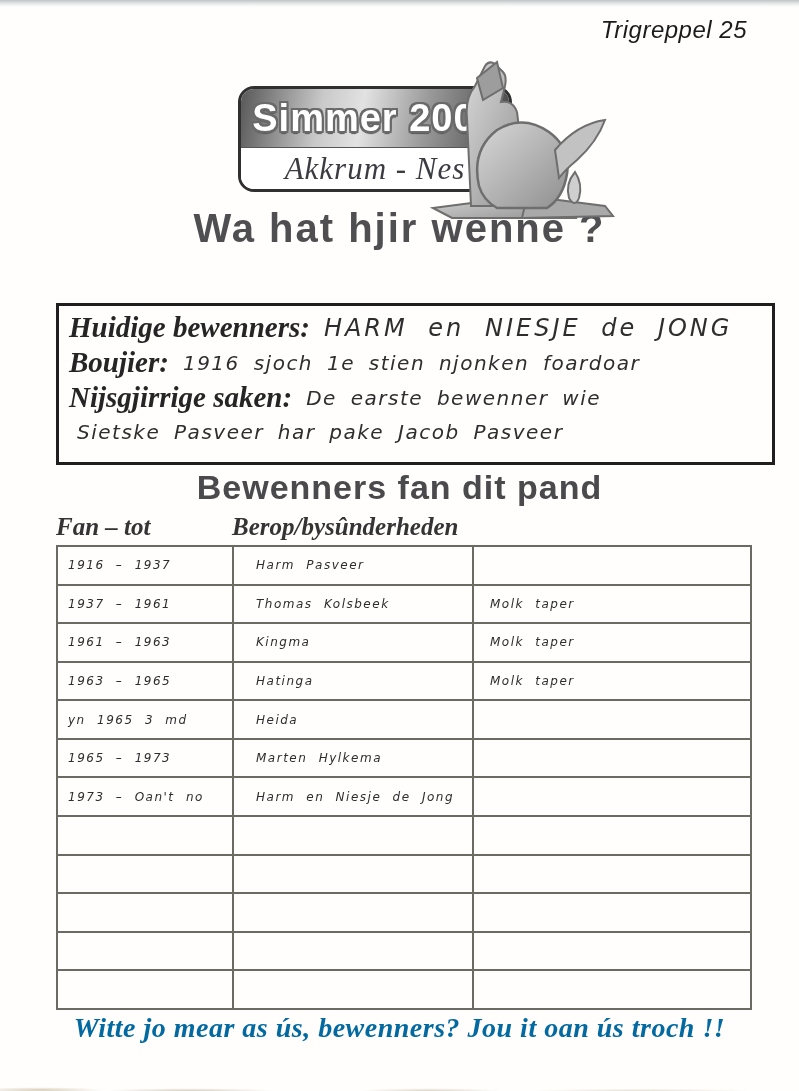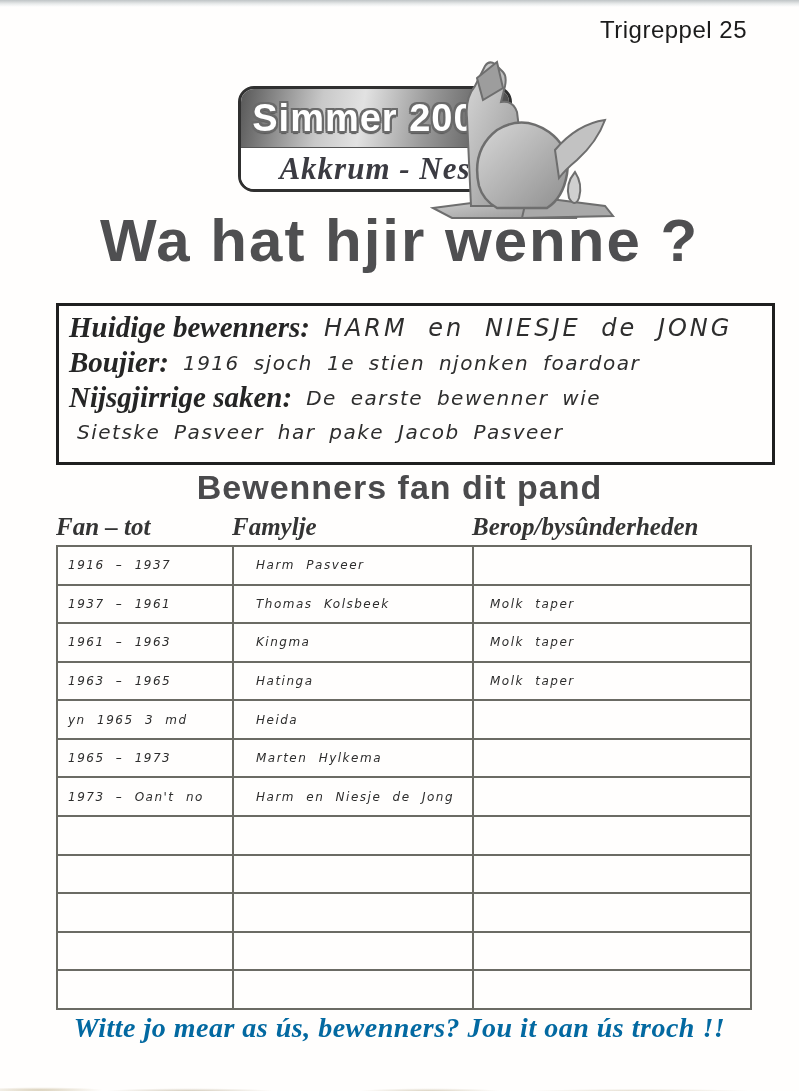--- a/index.html
+++ b/index.html
@@ -18,21 +18,21 @@
     background:
       radial-gradient(ellipse 90px 4px at 40px 4px, rgba(170,150,100,.45), transparent 70%),
       radial-gradient(ellipse 120px 4px at 190px 5px, rgba(150,130,90,.40), transparent 70%),
       radial-gradient(ellipse 100px 4px at 430px 5px, rgba(160,140,95,.38), transparent 70%),
       radial-gradient(ellipse 160px 3px at 640px 5px, rgba(160,140,95,.30), transparent 70%);
     width:799px;}
   
   .page-label{
     position:absolute;top:16px;right:52px;
     font-family:"Liberation Sans",sans-serif;
-    font-size:24px;color:#1b1b1b;letter-spacing:.5px;
+    font-style:italic;font-size:24px;color:#1b1b1b;letter-spacing:.5px;
   }
   
   .logo-wrap{position:absolute;left:235px;top:58px;width:382px;height:162px;}
   .badge{
     position:absolute;left:3px;top:28px;width:268px;height:100px;
     border:3px solid #303030;border-radius:16px;
     box-shadow:inset 0 0 0 3px #ffffff;
     overflow:hidden;z-index:1;background:#fff;
   }
   .badge-top{
@@ -43,29 +43,29 @@
   .badge-title{
     font-family:"Liberation Sans",sans-serif;font-weight:bold;
     font-size:38px;color:#ffffff;letter-spacing:1px;line-height:1;
     text-shadow:-2px -2px 0 #6a6a6a,2px -2px 0 #6a6a6a,-2px 2px 0 #6a6a6a,2px 2px 0 #6a6a6a,
       -2px 0 0 #6a6a6a,2px 0 0 #6a6a6a,0 -2px 0 #6a6a6a,0 3px 1px #565656;
   }
   .badge-bottom{
     height:42px;display:flex;align-items:center;justify-content:center;background:#ffffff;
   }
   .badge-sub{
-    font-family:"Liberation Serif",serif;font-style:italic;font-weight:bold;
+    font-family:"Liberation Serif",serif;font-style:italic;font-weight:normal;
     font-size:31px;color:#3b3b42;letter-spacing:1px;
   }
   .figure{position:absolute;left:192px;top:0;z-index:2;}
   
   .main-title{
     position:absolute;top:206px;left:0;width:100%;text-align:center;
     font-family:"Liberation Sans",sans-serif;font-weight:bold;
-    font-size:60px;color:#4f4f51;letter-spacing:2px;
+    font-size:40px;color:#4f4f51;letter-spacing:2px;
   }
   
   .hand{
     font-family:"DejaVu Sans",sans-serif;font-style:italic;
     color:#2e2e2e;letter-spacing:1.5px;word-spacing:6px;
   }
   .hw-lg{font-size:24px;letter-spacing:3px;word-spacing:10px;}
   .hw-md{font-size:20px;}
   .hw-cell{font-size:12px;}
   
@@ -176,21 +176,20 @@
     </div>
     <div class="info-line l4">
       <span class="hand hw-md">Sietske Pasveer har pake Jacob Pasveer</span>
     </div>
   </div>
 
   <div class="section-title">Bewenners fan dit pand</div>
 
   <div class="col-headers">
     <span class="col-h">Fan – tot</span>
-    <span class="col-h">Famylje</span>
     <span class="col-h">Berop/bysûnderheden</span>
   </div>
 
   <div class="rtable">
       <div class="trow">
         <div class="tcell c1">
           <span class="hand hw-cell">1916 – 1937</span>
         </div>
         <div class="tcell c2">
           <span class="hand hw-cell">Harm Pasveer</span>

